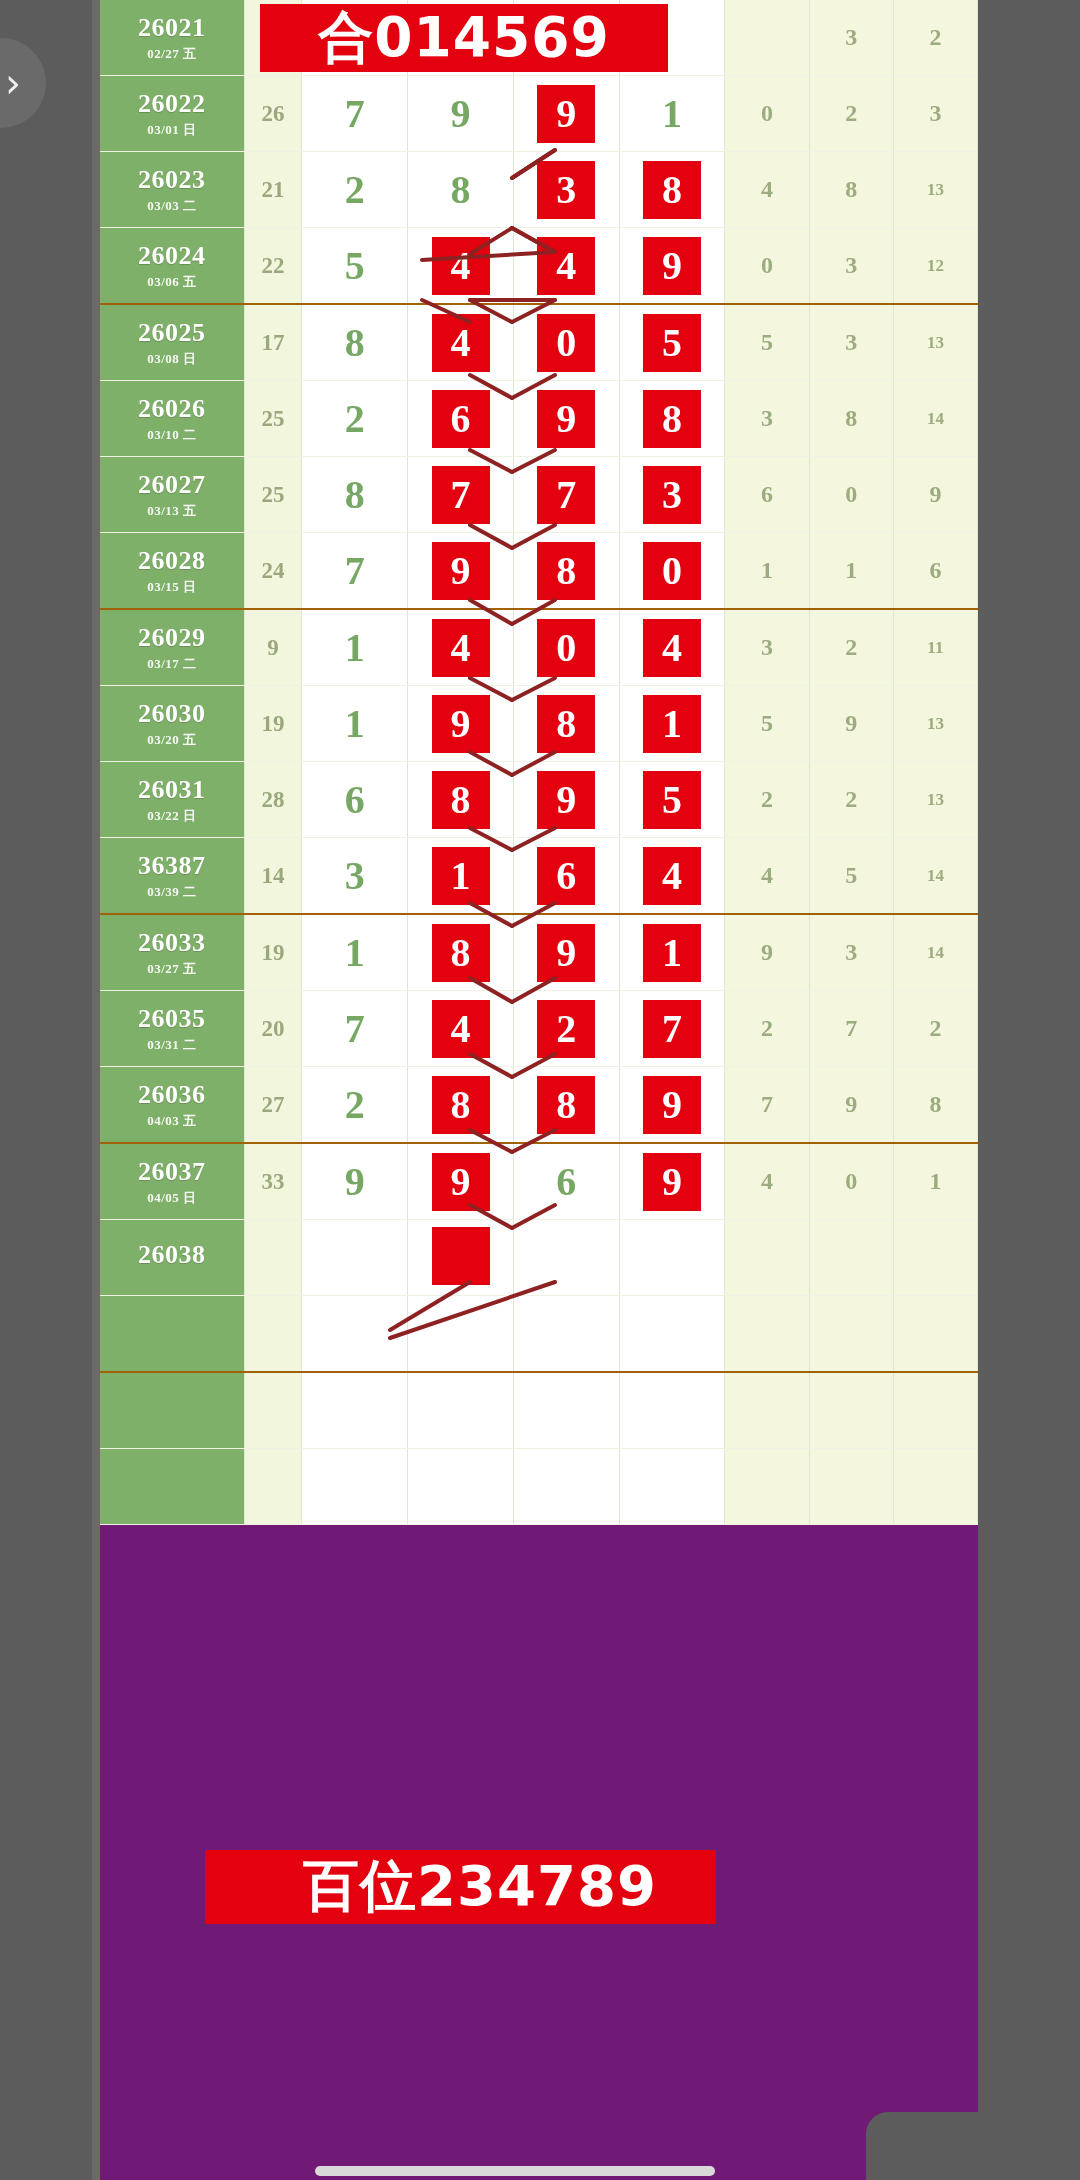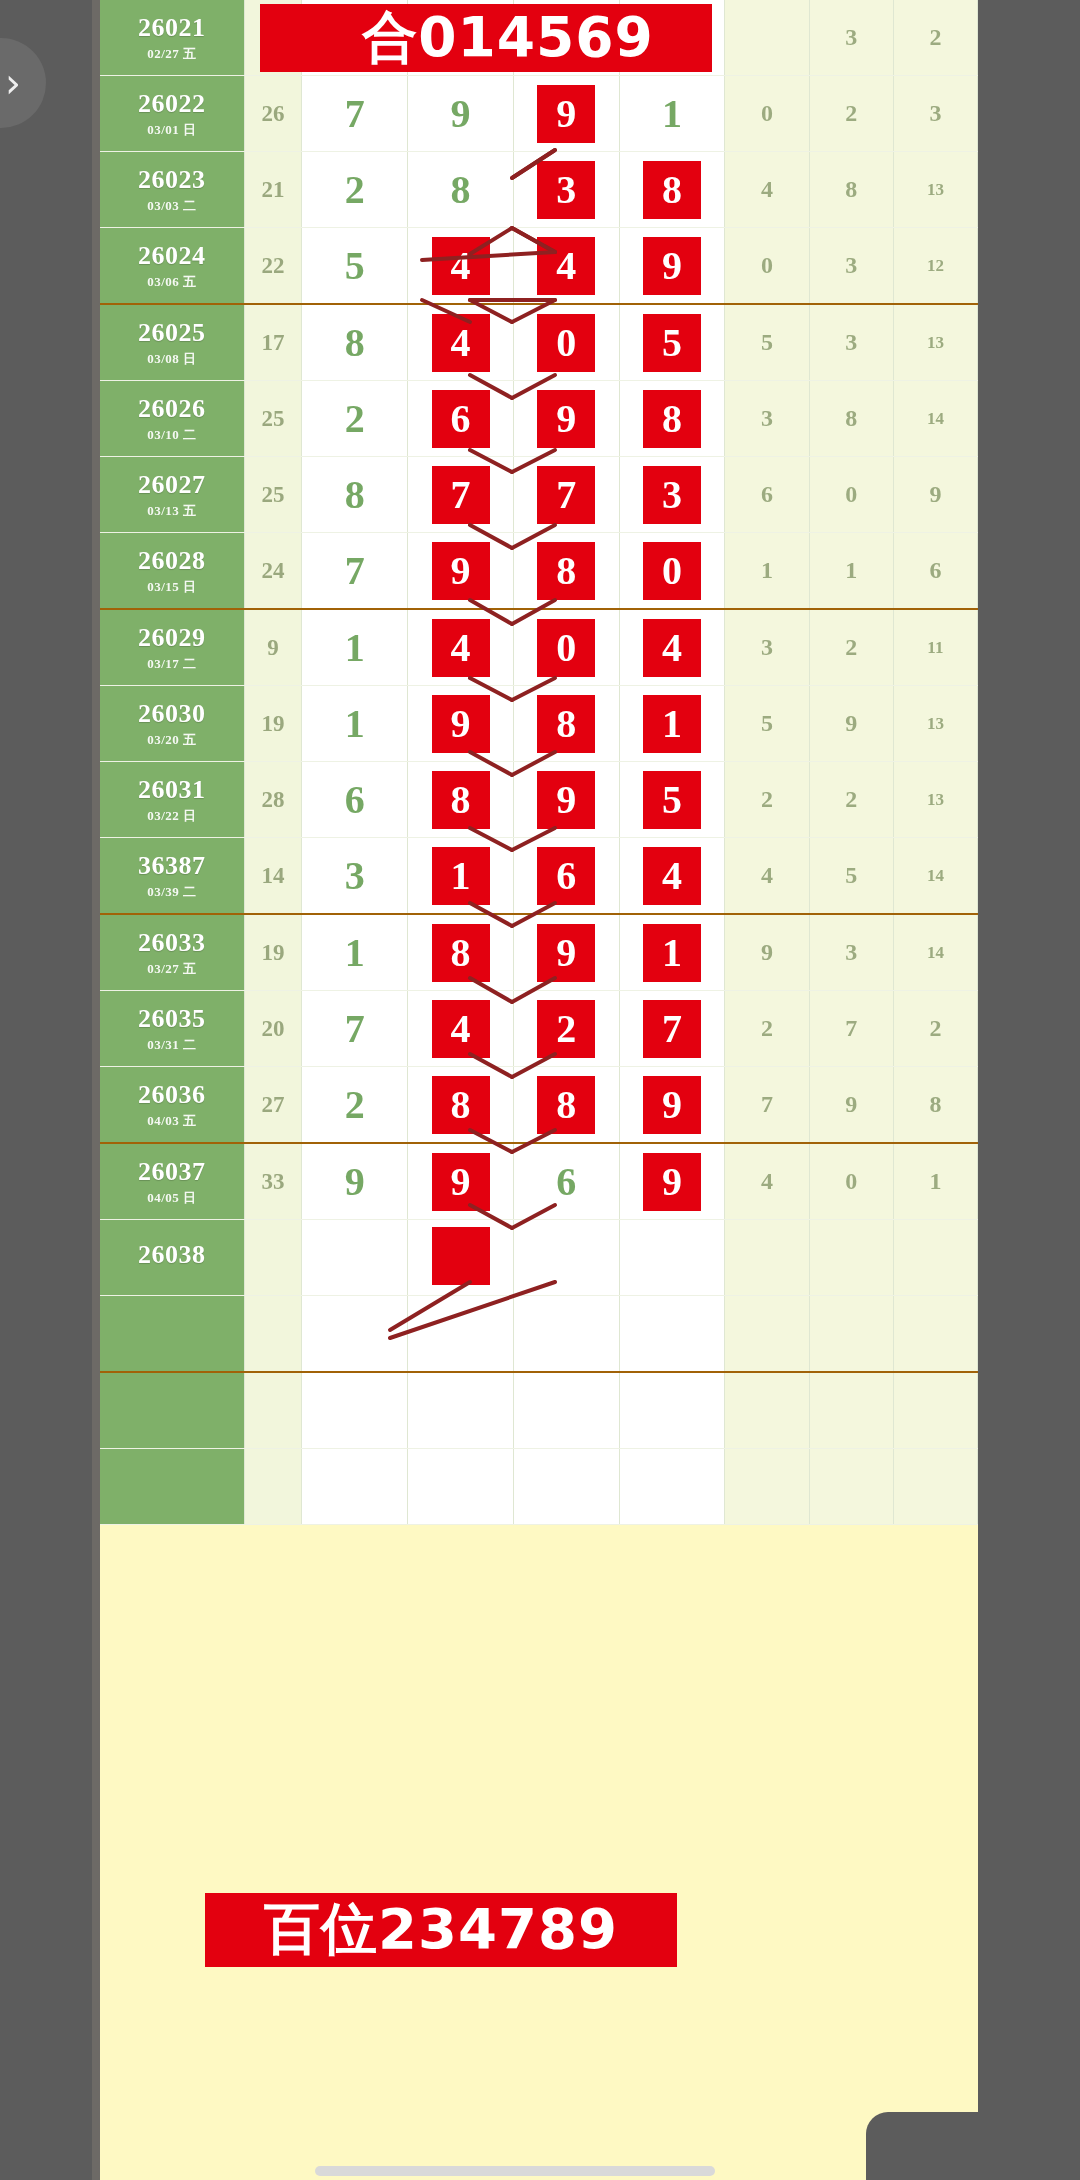--- a/index.html
+++ b/index.html
@@ -31,21 +31,21 @@
 
   
   #right-gutter{
     position:absolute;left:978px;top:0;width:102px;height:2180px;
     background:#5c5c5c;
   }
 
   
   #table-wrap{
     position:absolute;left:100px;top:0;width:878px;height:2180px;
-    background:#fef9c3;overflow:hidden;
+    background:#701a75;overflow:hidden;
   }
   table.grid{
     border-collapse:collapse;width:878px;table-layout:fixed;
   }
   table.grid td{
     padding:0;margin:0;text-align:center;vertical-align:middle;
     border-right:1px solid #dfe7d2;
     border-bottom:1px solid #eef2e4;
     height:75px;
   }
@@ -100,22 +100,22 @@
     pointer-events:none;
   }
 
   
   .banner{
     position:absolute;background:#e3000f;color:#ffffff;
     font-weight:bold;display:flex;align-items:center;justify-content:center;
     font-family:"DejaVu Sans","Liberation Sans",sans-serif;
     letter-spacing:1px;
   }
-  #banner-top{left:160px;top:4px;width:408px;height:68px;font-size:55px;padding-left:44px;}
-  #banner-bottom{left:105px;top:1893px;width:472px;height:74px;font-size:56px;}
+  #banner-top{left:160px;top:4px;width:408px;height:68px;font-size:55px;}
+  #banner-bottom{left:105px;top:1850px;width:472px;height:74px;font-size:56px;padding-left:39px;}
 
   
   #scroll-hint{
     position:absolute;left:315px;top:2166px;width:400px;height:10px;
     background:#d9d9d9;border-radius:5px;
   }
   #corner-tab{
     position:absolute;left:866px;top:2112px;width:120px;height:70px;
     background:#5c5c5c;border-top-left-radius:22px;
   }

